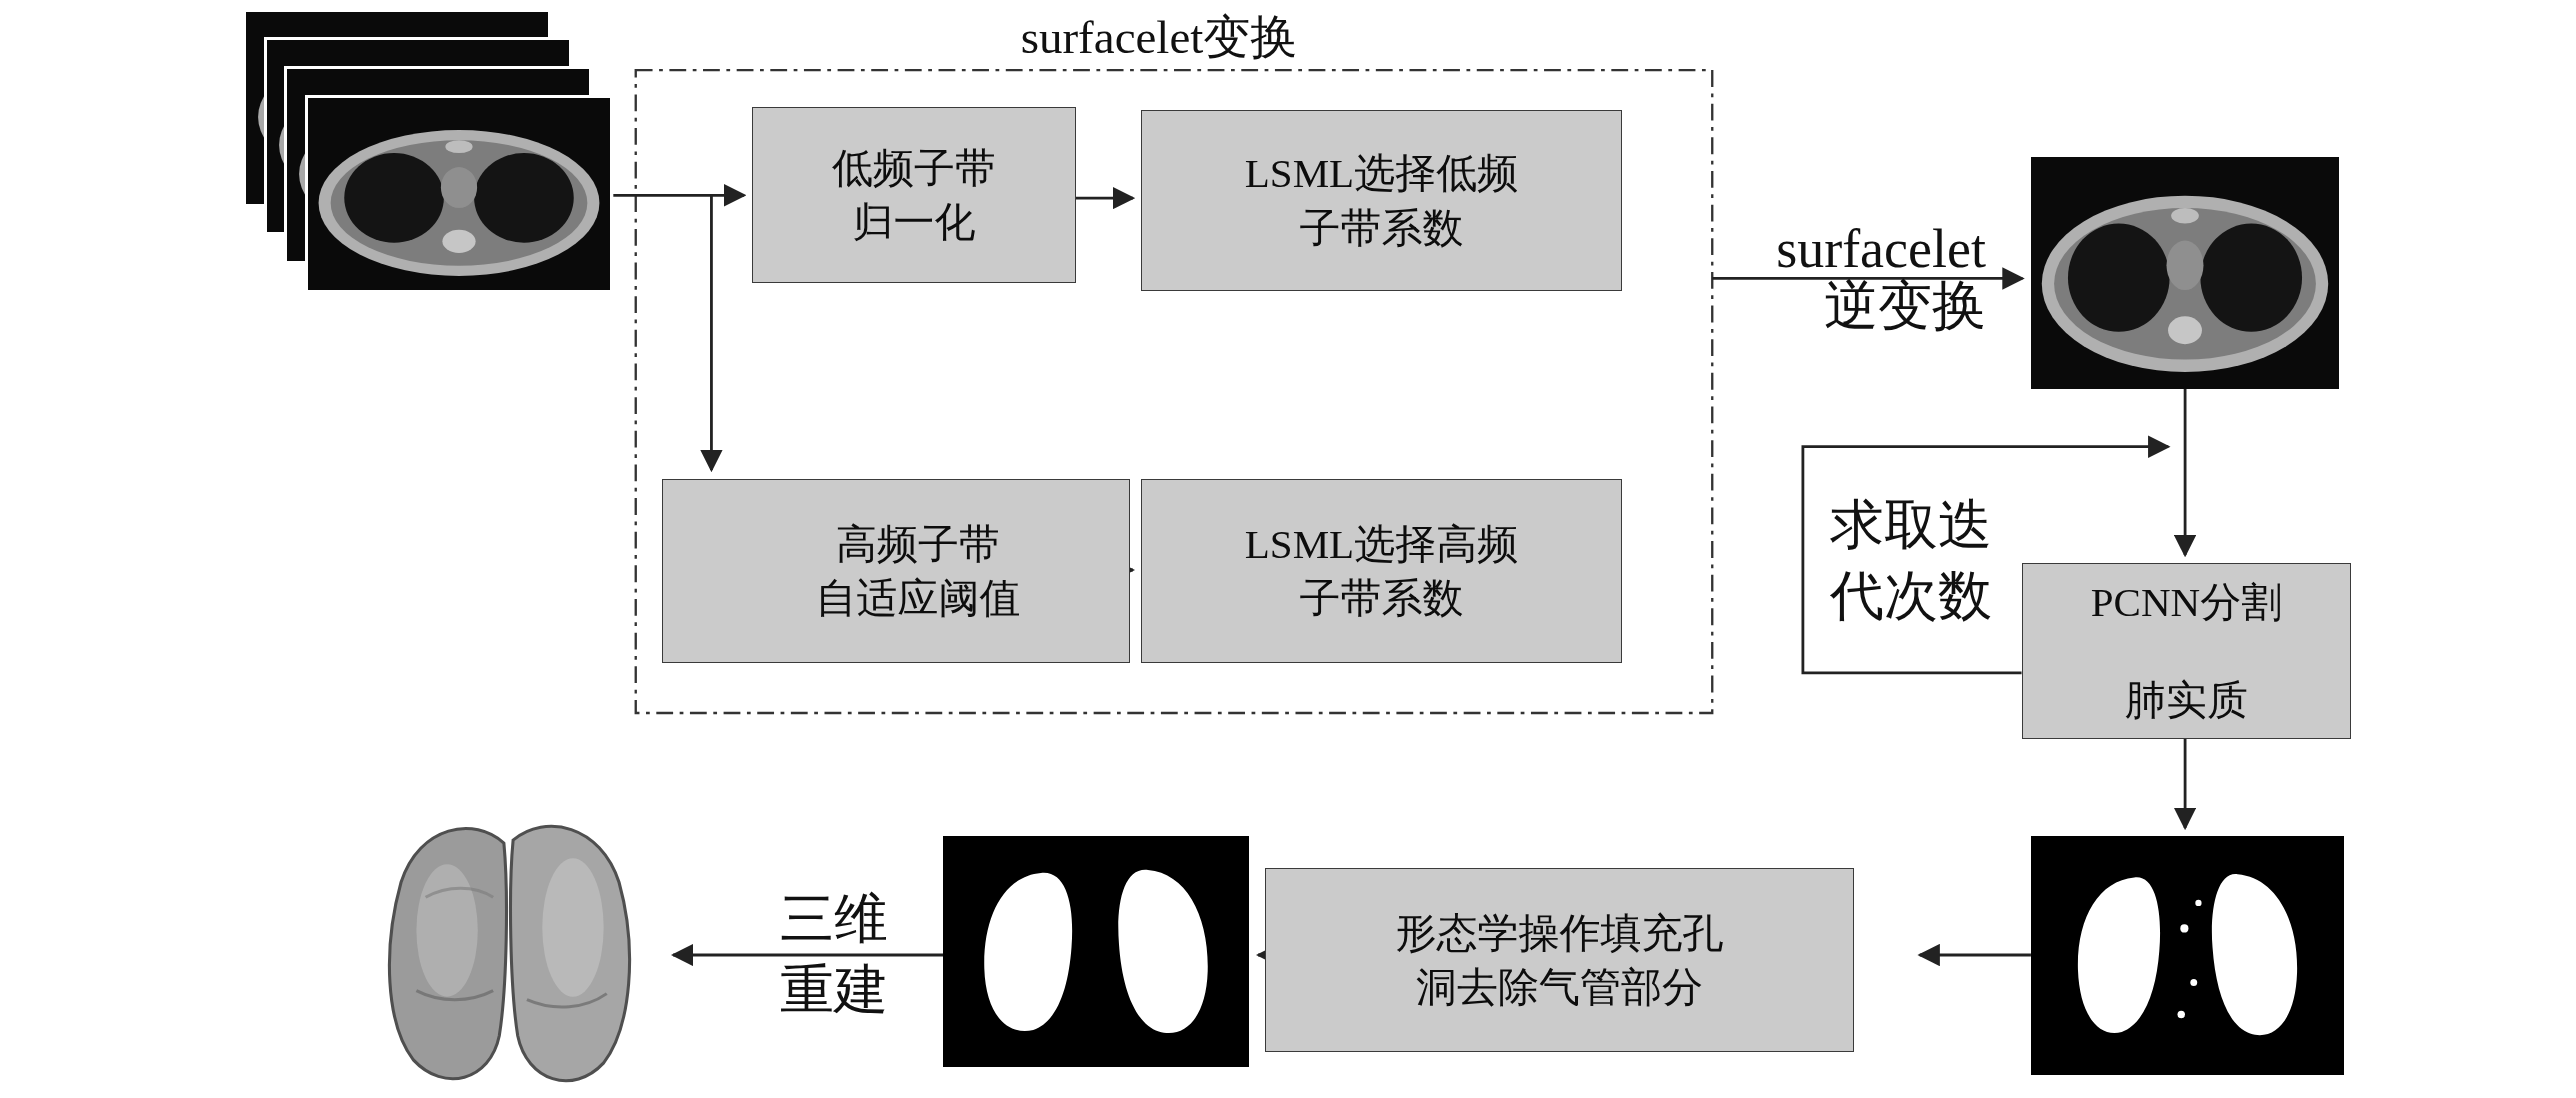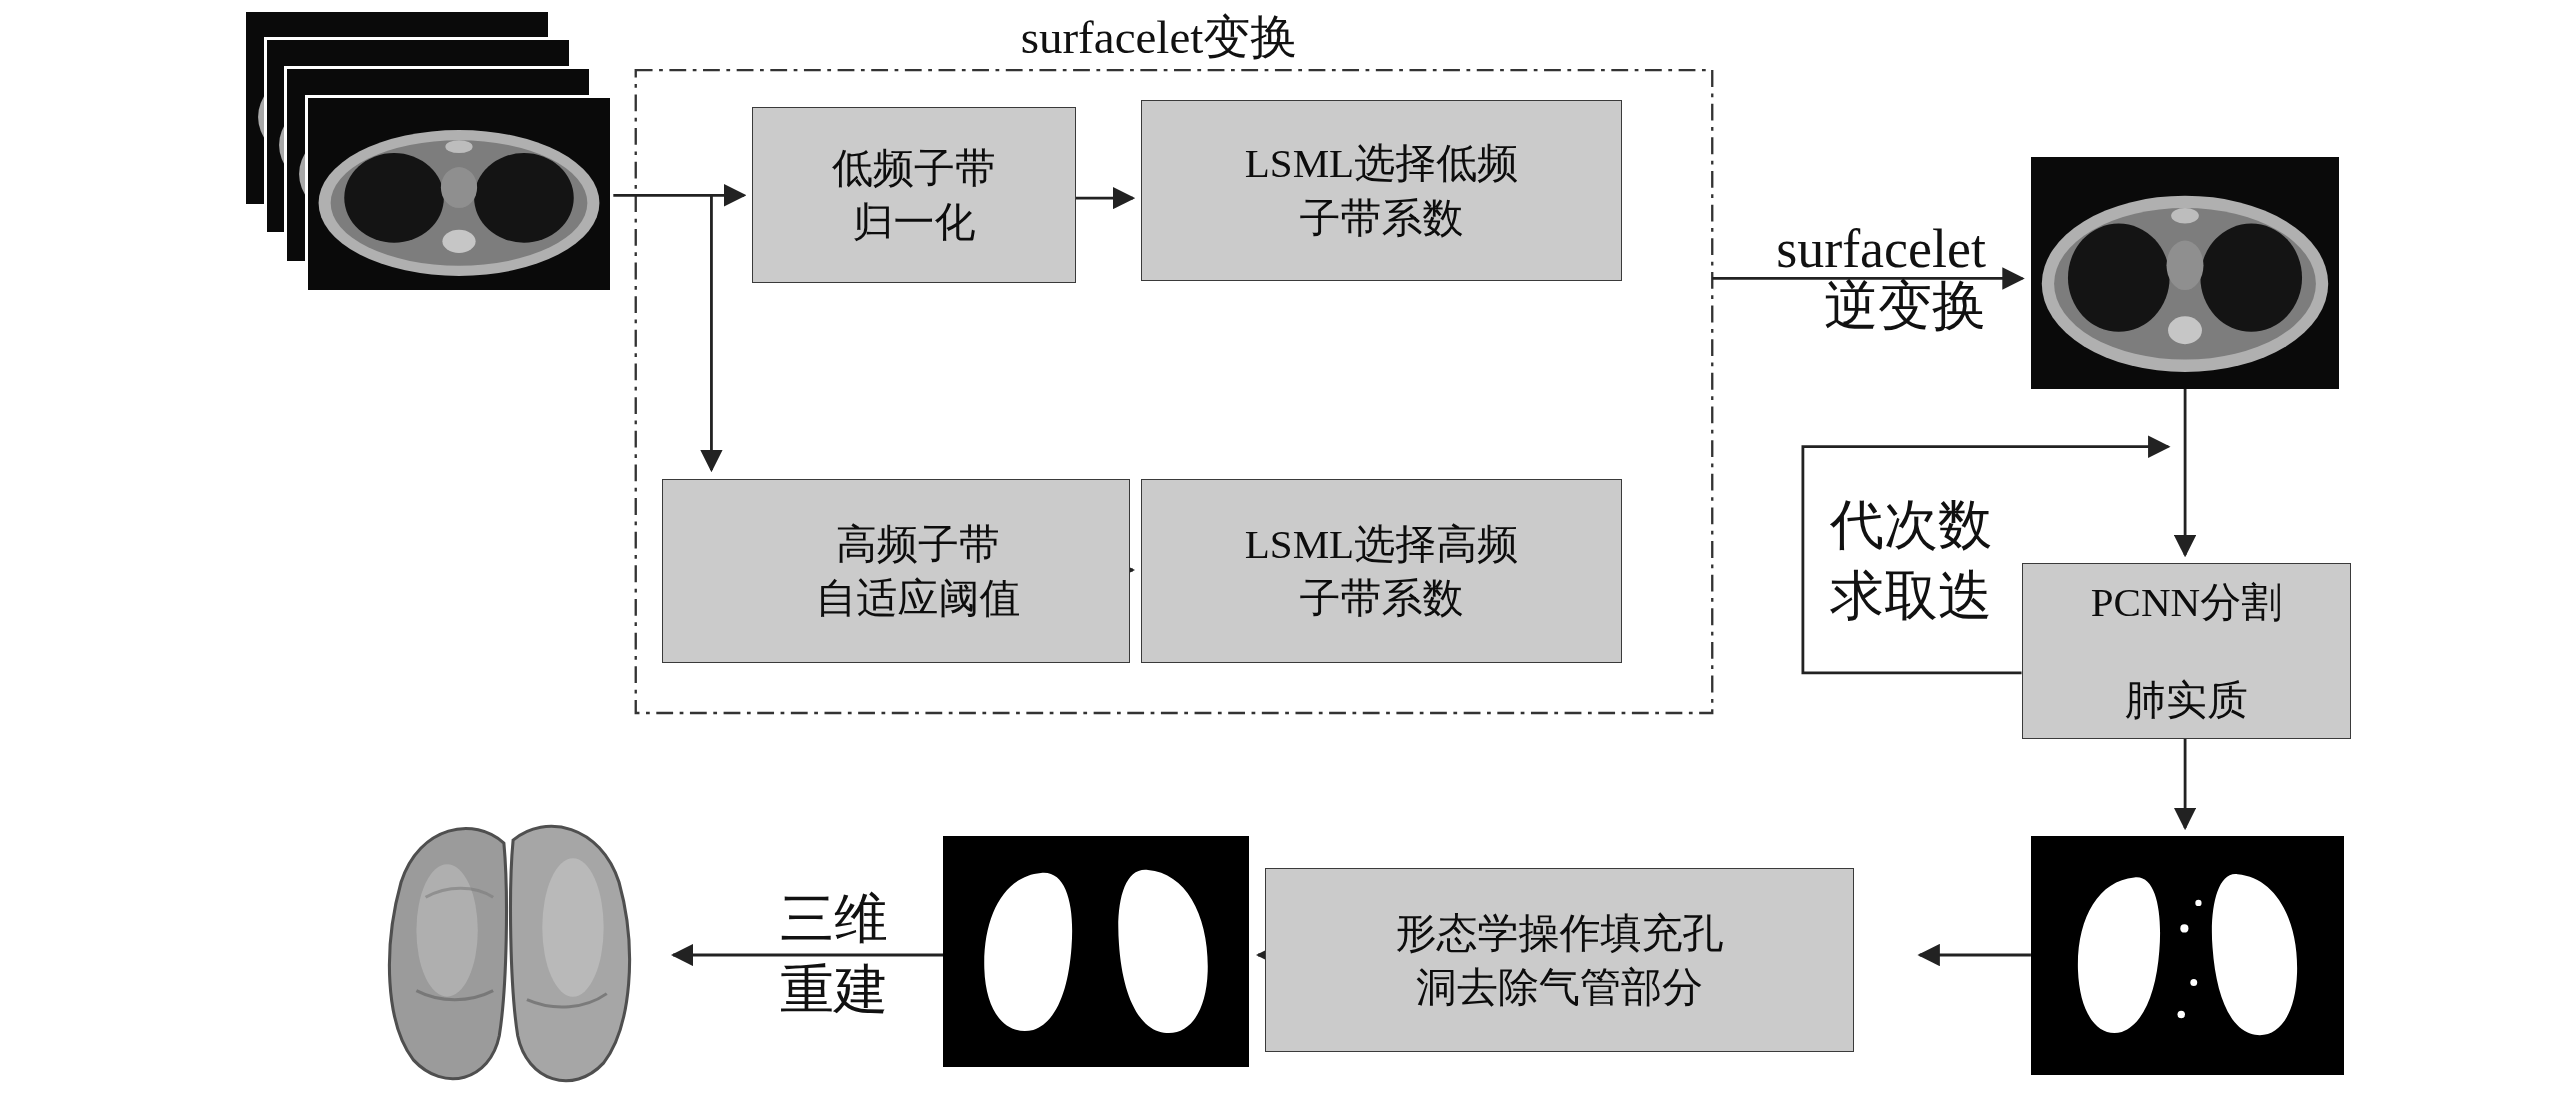--- a/index.html
+++ b/index.html
@@ -8,21 +8,21 @@
     font-family:"Liberation Serif","DejaVu Serif",serif;color:#111;overflow:hidden;
   }
   .overlay{position:absolute;left:0;top:0;width:2576px;height:1098px;z-index:1;}
   .node{
     position:absolute;z-index:2;background:#cbcbcb;border:1.9px solid #3a3a3a;
     display:flex;flex-direction:column;justify-content:center;align-items:center;
     text-align:right;font-size:41px;line-height:1.32;color:#0d0d0d;
   }
   .node span{display:block;white-space:nowrap;}
   #node-low-freq{left:752px;top:107px;width:322px;height:174px;}
-  #node-lsml-low{left:1141px;top:100px;width:479px;height:179px;}
+  #node-lsml-low{left:1141px;top:110px;width:479px;height:179px;}
   #node-high-freq{left:662px;top:479px;width:422px;height:182px;padding-left:44px;}
   #node-lsml-high{left:1141px;top:479px;width:479px;height:182px;}
   #node-pcnn{left:2022px;top:563px;width:327px;height:174px;gap:44px;}
   #node-morphology{left:1265px;top:868px;width:587px;height:182px;}
 
   .group-title{
     position:absolute;z-index:2;left:944px;top:5.6px;width:430px;
     text-align:center;font-size:47px;white-space:nowrap;
   }
   .edge-label{position:absolute;z-index:2;text-align:right;font-size:54px;}
@@ -145,22 +145,22 @@
       <ellipse cx="100" cy="82" rx="85" ry="49" fill="#7d7d7d"></ellipse>
       <ellipse cx="57" cy="78" rx="33" ry="35" fill="#141414"></ellipse>
       <ellipse cx="143" cy="78" rx="33" ry="35" fill="#141414"></ellipse>
       <ellipse cx="100" cy="70" rx="12" ry="16" fill="#8f8f8f"></ellipse>
       <ellipse cx="100" cy="112" rx="11" ry="9" fill="#c6c6c6"></ellipse>
       <ellipse cx="100" cy="38" rx="9" ry="5" fill="#bdbdbd"></ellipse>
     </svg>
   </div>
 
   <div class="edge-label" id="label-iteration">
+    <span>求取迭</span>
     <span>代次数</span>
-    <span>求取迭</span>
   </div>
 
   <div class="node" id="node-pcnn">
     <span>PCNN分割</span>
     <span>肺实质</span>
   </div>
 
   <div class="img-box" id="lung-mask-raw">
     <svg viewBox="0 0 200 150" preserveAspectRatio="none">
       <rect width="200" height="150" fill="#000"></rect>

